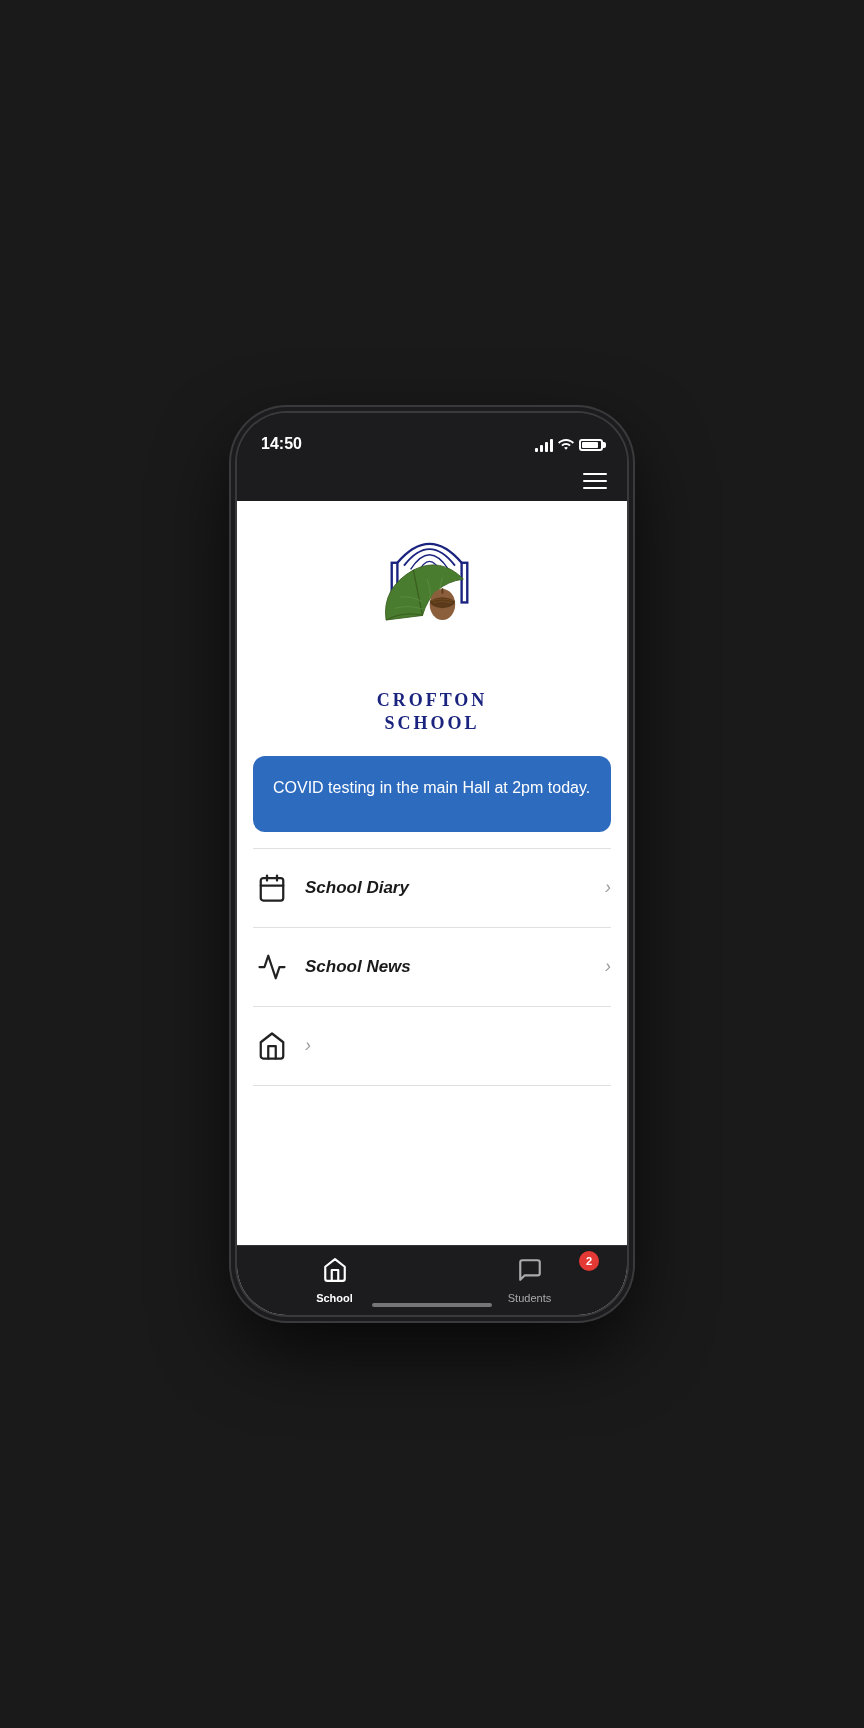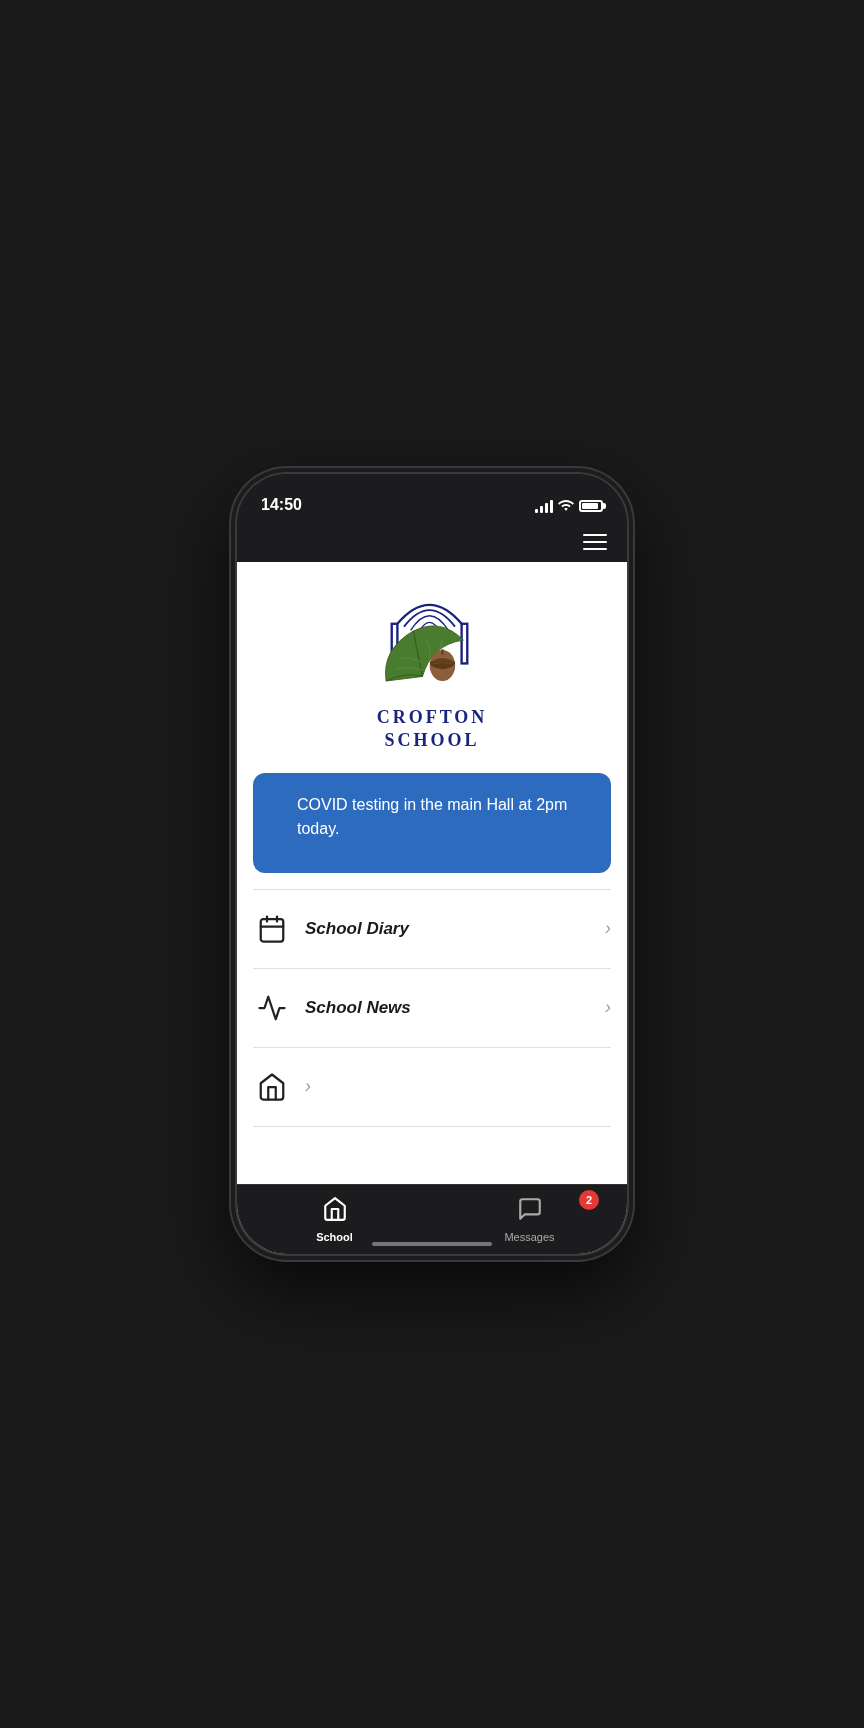--- a/index.html
+++ b/index.html
@@ -6,21 +6,21 @@
     body {
       background: #1a1a1a;
       display: flex;
       justify-content: center;
       align-items: center;
       min-height: 100vh;
       font-family: -apple-system, BlinkMacSystemFont, 'Segoe UI', sans-serif;
     }
     .phone-shell {
       width: 390px;
-      height: 780px;
+      height: 902px;
       background: #1c1c1e;
       border-radius: 50px;
       position: relative;
       box-shadow: 0 0 0 2px #3a3a3c, 0 0 0 6px #1c1c1e, 0 0 0 8px #3a3a3c, 0 30px 80px rgba(0,0,0,0.8);
       overflow: hidden;
     }
     .phone-shell::before {
       content: '';
       position: absolute;
       top: 0; left: 50%;
@@ -153,33 +153,33 @@
     }
     .school-name {
       color: #1a237e;
       font-size: 18px;
       font-weight: 700;
       text-align: center;
       letter-spacing: 3px;
       text-transform: uppercase;
       line-height: 1.3;
       font-family: Georgia, serif;
+      margin-top: 44px;
     }
     .notification-banner {
       margin: 0 16px 16px;
       background: #2d6bbf;
       border-radius: 12px;
       padding: 20px 20px 16px;
     }
     .notification-text {
       color: white;
       font-size: 16px;
       line-height: 1.5;
       margin-bottom: 16px;
-      margin-left: 24px;
     }
     .ok-button {
       background: white;
       border: none;
       border-radius: 8px;
       padding: 14px;
       width: 100%;
       font-size: 17px;
       font-weight: 600;
       color: #222;
@@ -423,20 +423,20 @@
         </div>
 
 
         <div class="nav-item">
           <span class="badge">2</span>
           <span class="nav-icon">
             <svg viewBox="0 0 24 24" fill="none" stroke="#aaa" stroke-width="2" stroke-linecap="round" stroke-linejoin="round" width="26" height="26">
               <path d="M21 15a2 2 0 0 1-2 2H7l-4 4V5a2 2 0 0 1 2-2h14a2 2 0 0 1 2 2z"></path>
             </svg>
           </span>
-          <span class="nav-label">Messages</span>
+          <span class="nav-label">Students</span>
         </div>
       </div>
     </div>
   </div>
 
   <div class="home-indicator"></div>
 </div>
 
 </body></html>

